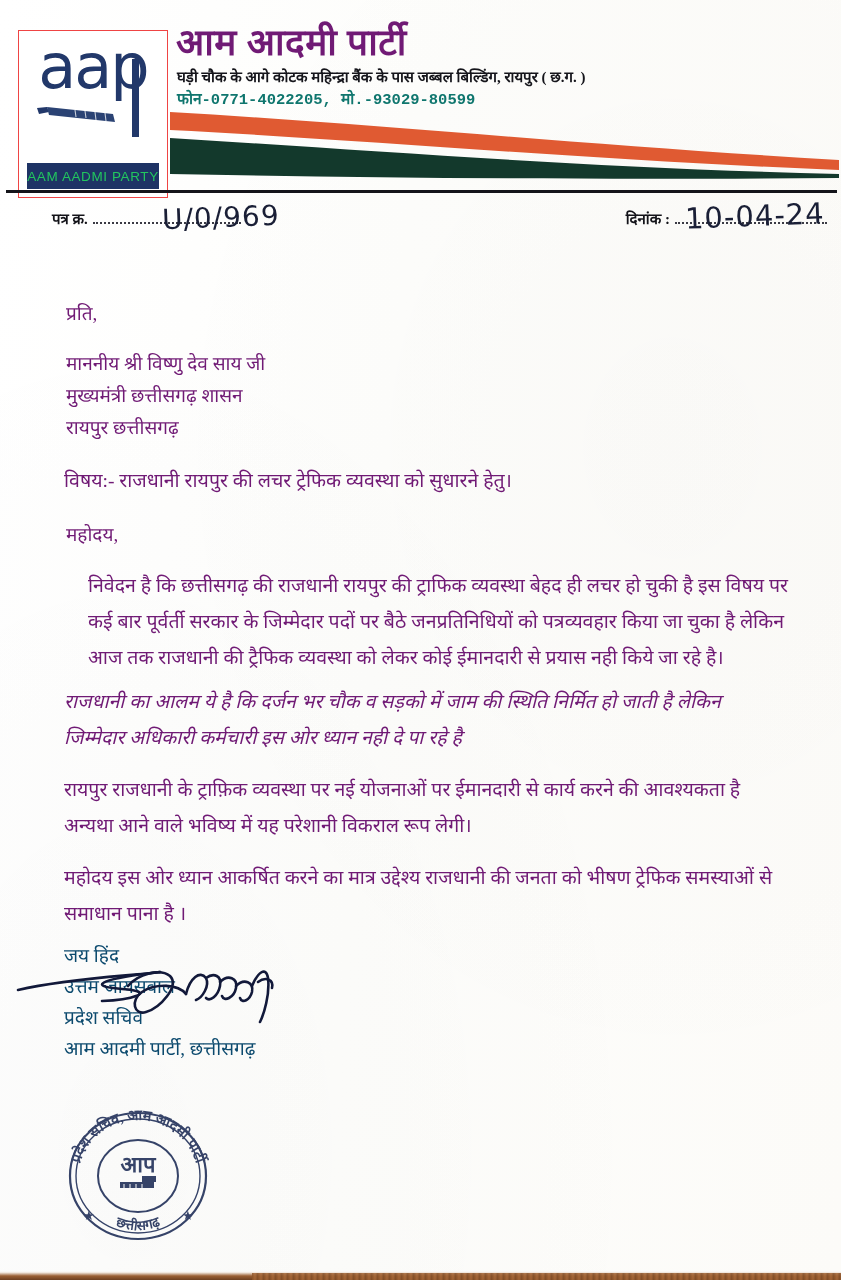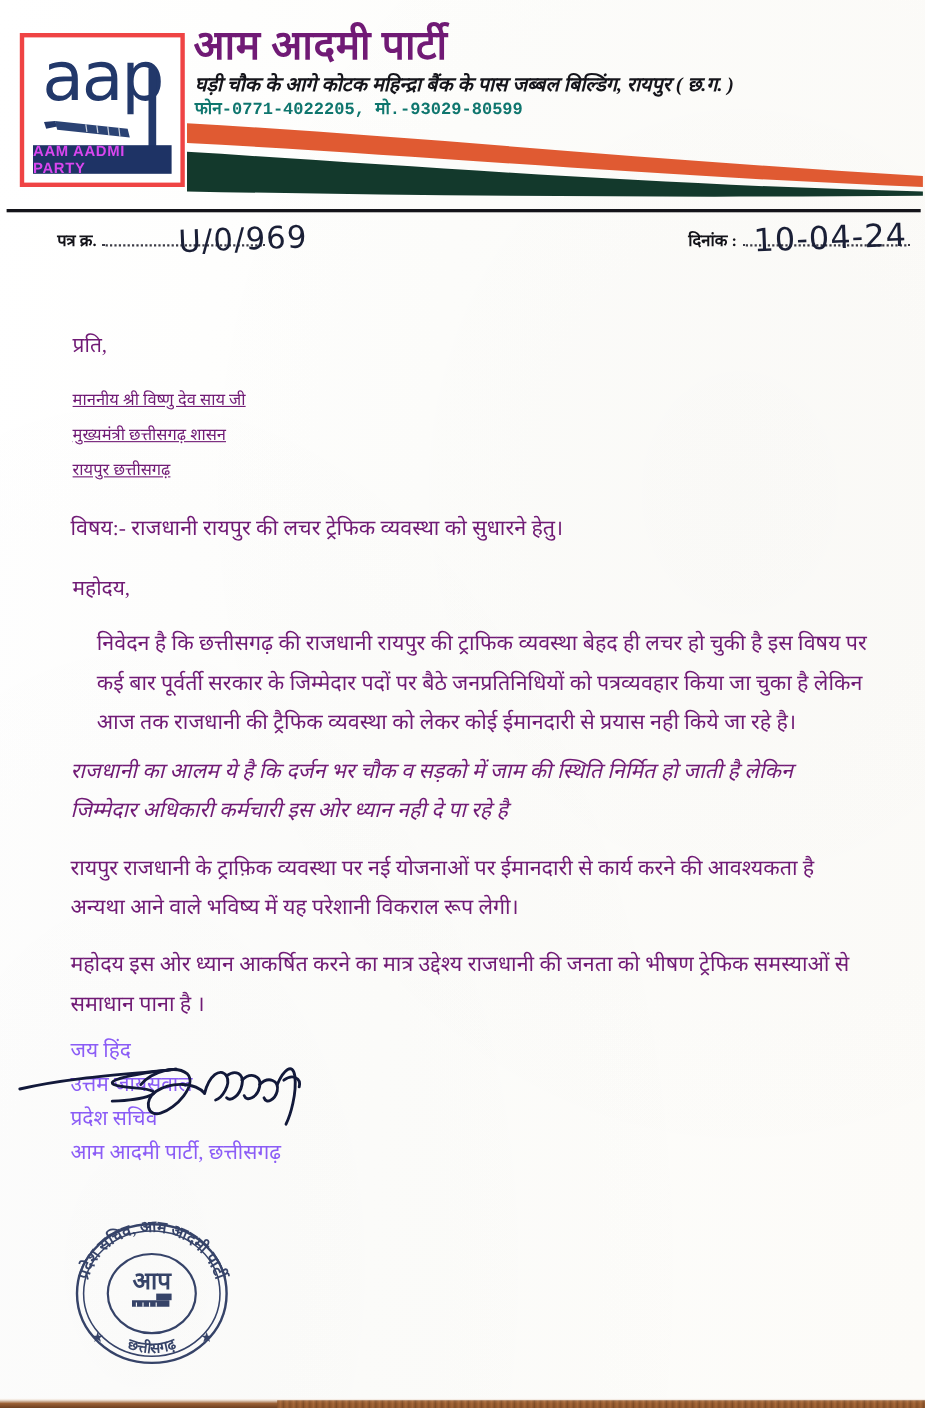--- a/index.html
+++ b/index.html
@@ -47,22 +47,22 @@
     position: absolute;
     left: 0; top: 0;
     width: 841px;
     height: 186px;
   }
   .logo-box {
     position: absolute;
     left: 18px;
     top: 30px;
     width: 150px;
-    height: 140px;
-    border: 4px solid #ef4444;
+    height: 168px;
+    border: 1px solid #ef4444;
     background: #ffffff;
     box-sizing: border-box;
   }
   .logo-aap {
     position: absolute;
     left: 0; right: 0;
     top: 4px;
     text-align: center;
     font-family: "DejaVu Sans", sans-serif;
     font-size: 62px;
@@ -78,23 +78,23 @@
     width: 84px;
     height: 20px;
   }
   .logo-bar {
     position: absolute;
     left: 8px;
     right: 8px;
     bottom: 8px;
     height: 26px;
     background: #1e3365;
-    color: #d946ef;
+    color: #22c55e;
     font-size: 13.5px;
-    font-weight: 700;
+    font-weight: 400;
     letter-spacing: .6px;
     display: flex;
     align-items: center;
     justify-content: center;
     font-family: "Liberation Sans", sans-serif;
   }
   .logo-stem {
     position: absolute;
     left: 113px;
     top: 28px;
@@ -112,25 +112,24 @@
     line-height: 42px;
     font-weight: 700;
     color: #111118;
     letter-spacing: .5px;
   }
   .org-address {
     position: absolute;
     left: 177px;
     top: 66px;
     font-family: "Liberation Serif", "DejaVu Serif", serif;
-    font-size: 18px;
+    font-size: 15px;
     line-height: 23px;
     font-weight: 700;
     color: #15151b;
-    font-style: italic;
   }
   .org-phone {
     position: absolute;
     left: 177px;
     top: 89px;
     font-family: Liberation Mono, monospace;
     font-size: 15.5px;
     line-height: 23px;
     font-weight: 700;
     color: #0f766e;
@@ -204,23 +203,22 @@
     color: #701a75;
   }
   .to-label {
     position: absolute;
     left: 66px; top: 20px;
     font-size: 19px;
   }
   .addressee {
     position: absolute;
     left: 66px; top: 68px;
-    font-size: 15px;
+    font-size: 19px;
     line-height: 32px;
-    text-decoration: underline;
   }
   .subject {
     position: absolute;
     left: 64px; top: 186px;
     font-size: 19.5px;
     line-height: 30px;
     width: 720px;
   }
   .salutation {
     position: absolute;
@@ -241,21 +239,21 @@
   .para.p4 { top: 580px; }
 
   
   .signoff {
     position: absolute;
     left: 64px;
     top: 660px;
     font-family: "Liberation Serif", "DejaVu Serif", serif;
     font-size: 19px;
     line-height: 31px;
-    color: #8b5cf6;
+    color: #0c4a6e;
   }
   .sig-name { white-space: nowrap; }
   .signature-mark {
     position: absolute;
     left: 10px;
     top: 676px;
     width: 300px;
     height: 70px;
     pointer-events: none;
   }

